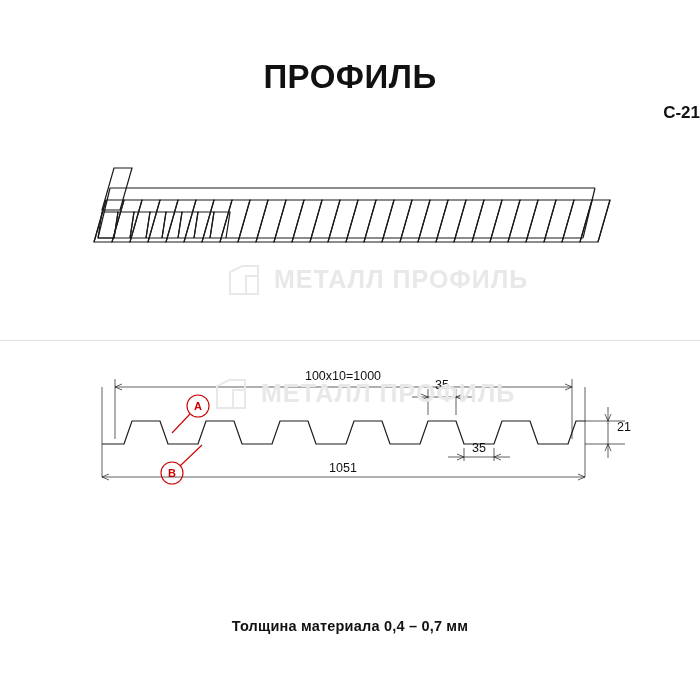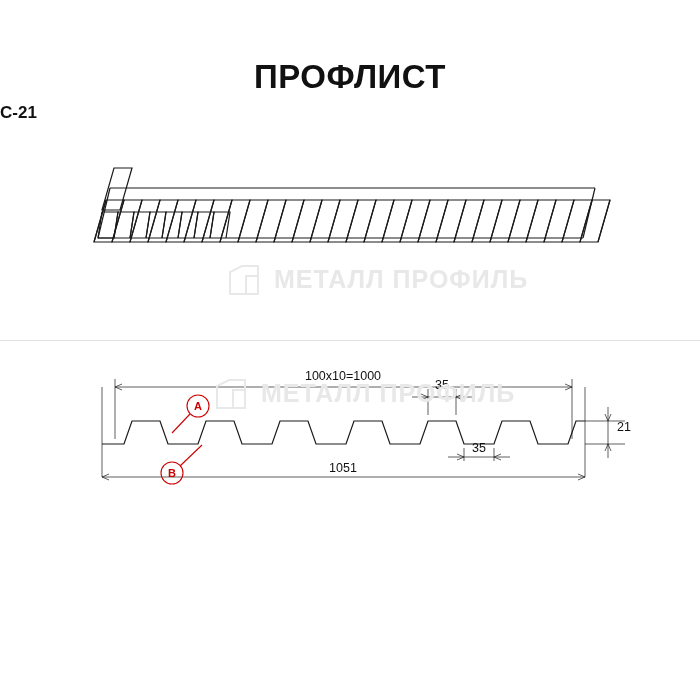--- a/index.html
+++ b/index.html
@@ -30,21 +30,21 @@
     font-size: 33px;
     font-weight: bold;
     letter-spacing: 0.5px;
     color: #111111;
   }
   .subtitle {
     position: absolute;
     top: 103px;
     left: 0;
     width: 700px;
-    text-align: left;
+    text-align: right;
     font-size: 17px;
     font-weight: bold;
     color: #111111;
   }
   .footer-note {
     position: absolute;
     top: 618px;
     left: 0;
     width: 700px;
     text-align: center;
@@ -103,21 +103,21 @@
   .ext { stroke: #1a1a1a; stroke-width: 0.7; }
   .red { stroke: #cc0000; fill: none; stroke-width: 1.1; }
   .redtext { fill: #cc0000; font-size: 11px; font-weight: bold; font-family: "Liberation Sans", sans-serif; }
   .dimtext { fill: #111111; font-size: 12.5px; font-family: "Liberation Sans", sans-serif; }
 </style>
 </head>
 <body>
 
 <div class="page">
 
-  <div class="title">ПРОФЛИСТ</div>
+  <div class="title">ПРОФИЛЬ</div>
   <div class="subtitle">С-21</div>
 
   <div class="iso-wrap">
     <svg width="545" height="130" viewBox="0 0 545 130">
       <g class="ln mid">
 
         <path d="M30 38 L515 38"></path>
 
         <path d="M18 88 L503 88"></path>
 
@@ -270,14 +270,15 @@
   <div class="wm wm2">
     <svg width="300" height="46" viewBox="0 0 300 46">
       <g transform="translate(0,6)">
         <path d="M2 26 L2 8 L14 2 L30 2 L30 12 L18 12 L18 30 L2 30 Z" fill="none" stroke="#e8e8e8" stroke-width="2"></path>
         <path d="M18 12 L30 12 L30 30 L18 30 Z" fill="none" stroke="#e8e8e8" stroke-width="2"></path>
       </g>
       <text class="wm-text" x="46" y="30" style="font-size:25px; fill:#e8e8e8; font-weight:bold;">МЕТАЛЛ ПРОФИЛЬ</text>
     </svg>
   </div>
 
+  <div class="footer-note">Толщина материала 0,4 – 0,7 мм</div>
 
 </div>
 
 </body></html>

